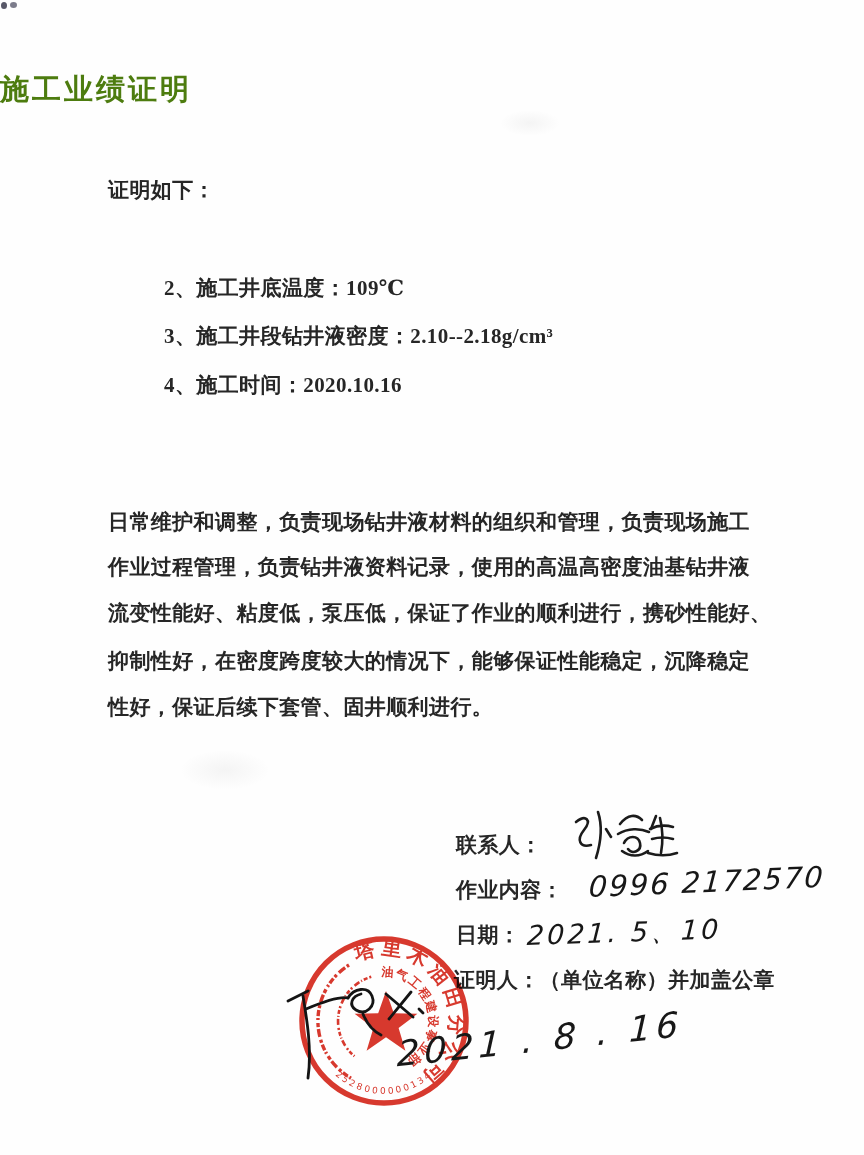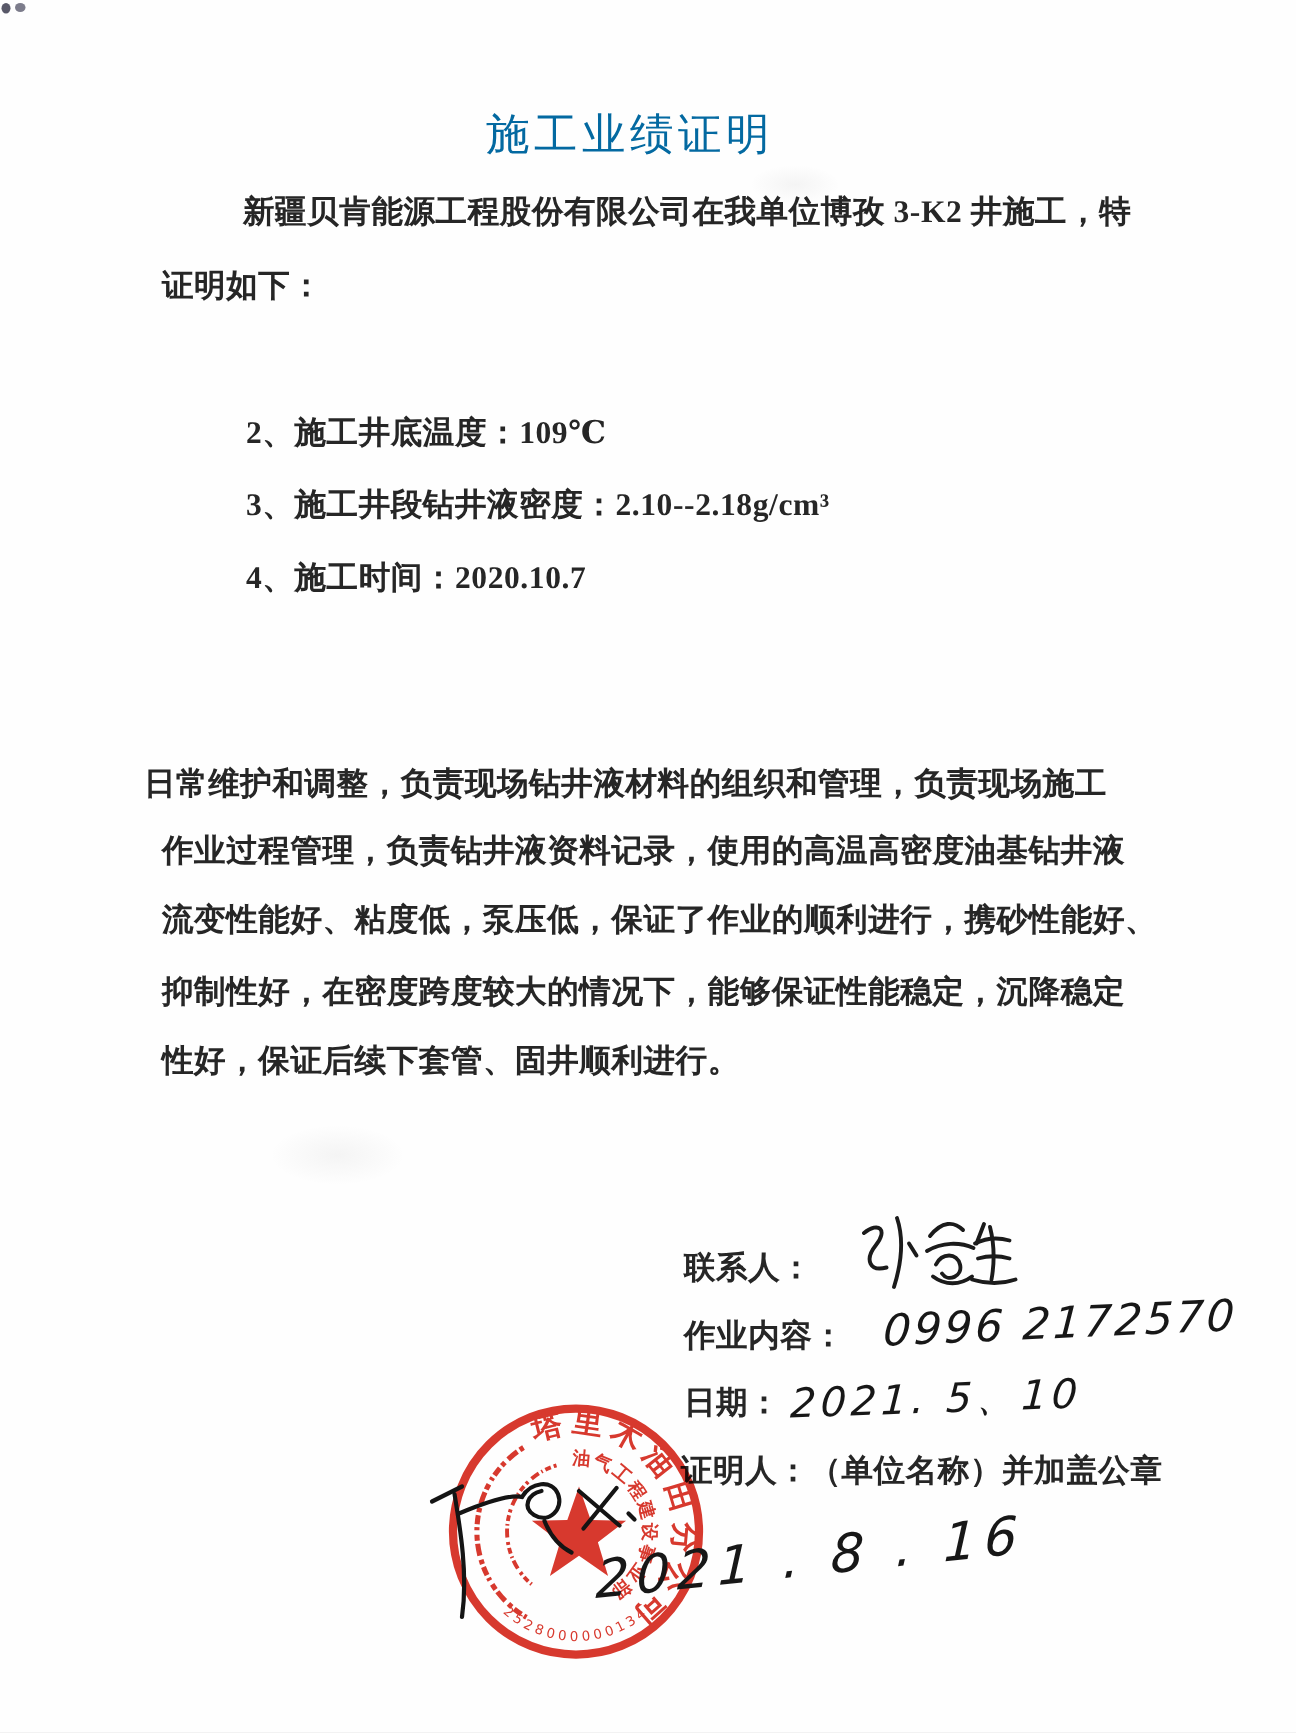--- a/index.html
+++ b/index.html
@@ -8,22 +8,22 @@
     background:#fefefe;overflow:hidden;
     font-family:"Liberation Serif","DejaVu Serif",serif;
     color:#242424;
   }
   .line{
     position:absolute;white-space:nowrap;
     font-size:21px;font-weight:600;letter-spacing:0.4px;
     color:#262626;
   }
   .title{
-    position:absolute;left:0;top:70;width:840px;text-align:center;
-    font-size:29px;font-weight:normal;letter-spacing:3px;color:#0369a1;
+    position:absolute;left:0;top:70;width:840px;
+    font-size:29px;font-weight:bold;letter-spacing:3px;color:#4d7c0f;
     top:70px;
   }
   .hand{
     position:absolute;white-space:nowrap;
     font-family:"DejaVu Sans",sans-serif;font-style:italic;
     color:#171717;transform-origin:left top;
   }
   .hand-phone{left:590px;top:870px;font-size:29px;letter-spacing:2px;transform:rotate(-2.5deg) skewX(-6deg);}
   .hand-date{left:528px;top:918px;font-size:27px;letter-spacing:3px;transform:rotate(-2deg) skewX(-5deg);}
   .hand-stampdate{left:398px;top:1034px;font-size:35px;letter-spacing:5px;transform:rotate(-6deg) skewX(-8deg);}
@@ -41,28 +41,27 @@
 
 <div class="page">
 
   <div class="artifact dot1"></div>
   <div class="artifact dot2"></div>
   <div class="artifact blob blob1"></div>
   <div class="artifact blob blob2"></div>
 
   <div class="title">施工业绩证明</div>
 
-  <div class="line" style="left:162px;top:127px">新疆贝肯能源工程股份有限公司在我单位博孜 3-K2 井施工，特</div>
   <div class="line" style="left:108px;top:176px">证明如下：</div>
 
   <div class="line" style="left:164px;top:274px">2、施工井底温度：109℃</div>
   <div class="line" style="left:164px;top:322px">3、施工井段钻井液密度：2.10--2.18g/cm³</div>
-  <div class="line" style="left:164px;top:371px">4、施工时间：2020.10.7</div>
+  <div class="line" style="left:164px;top:371px">4、施工时间：2020.10.16</div>
 
-  <div class="line" style="left:96px;top:508px">日常维护和调整，负责现场钻井液材料的组织和管理，负责现场施工</div>
+  <div class="line" style="left:108px;top:508px">日常维护和调整，负责现场钻井液材料的组织和管理，负责现场施工</div>
   <div class="line" style="left:108px;top:553px">作业过程管理，负责钻井液资料记录，使用的高温高密度油基钻井液</div>
   <div class="line" style="left:108px;top:599px">流变性能好、粘度低，泵压低，保证了作业的顺利进行，携砂性能好、</div>
   <div class="line" style="left:108px;top:647px">抑制性好，在密度跨度较大的情况下，能够保证性能稳定，沉降稳定</div>
   <div class="line" style="left:108px;top:693px">性好，保证后续下套管、固井顺利进行。</div>
 
   <div class="line" style="left:456px;top:831px">联系人：</div>
   <div class="line" style="left:456px;top:876px">作业内容：</div>
   <div class="line" style="left:456px;top:921px">日期：</div>
   <div class="line" style="left:454px;top:966px">证明人：（单位名称）并加盖公章</div>
 

